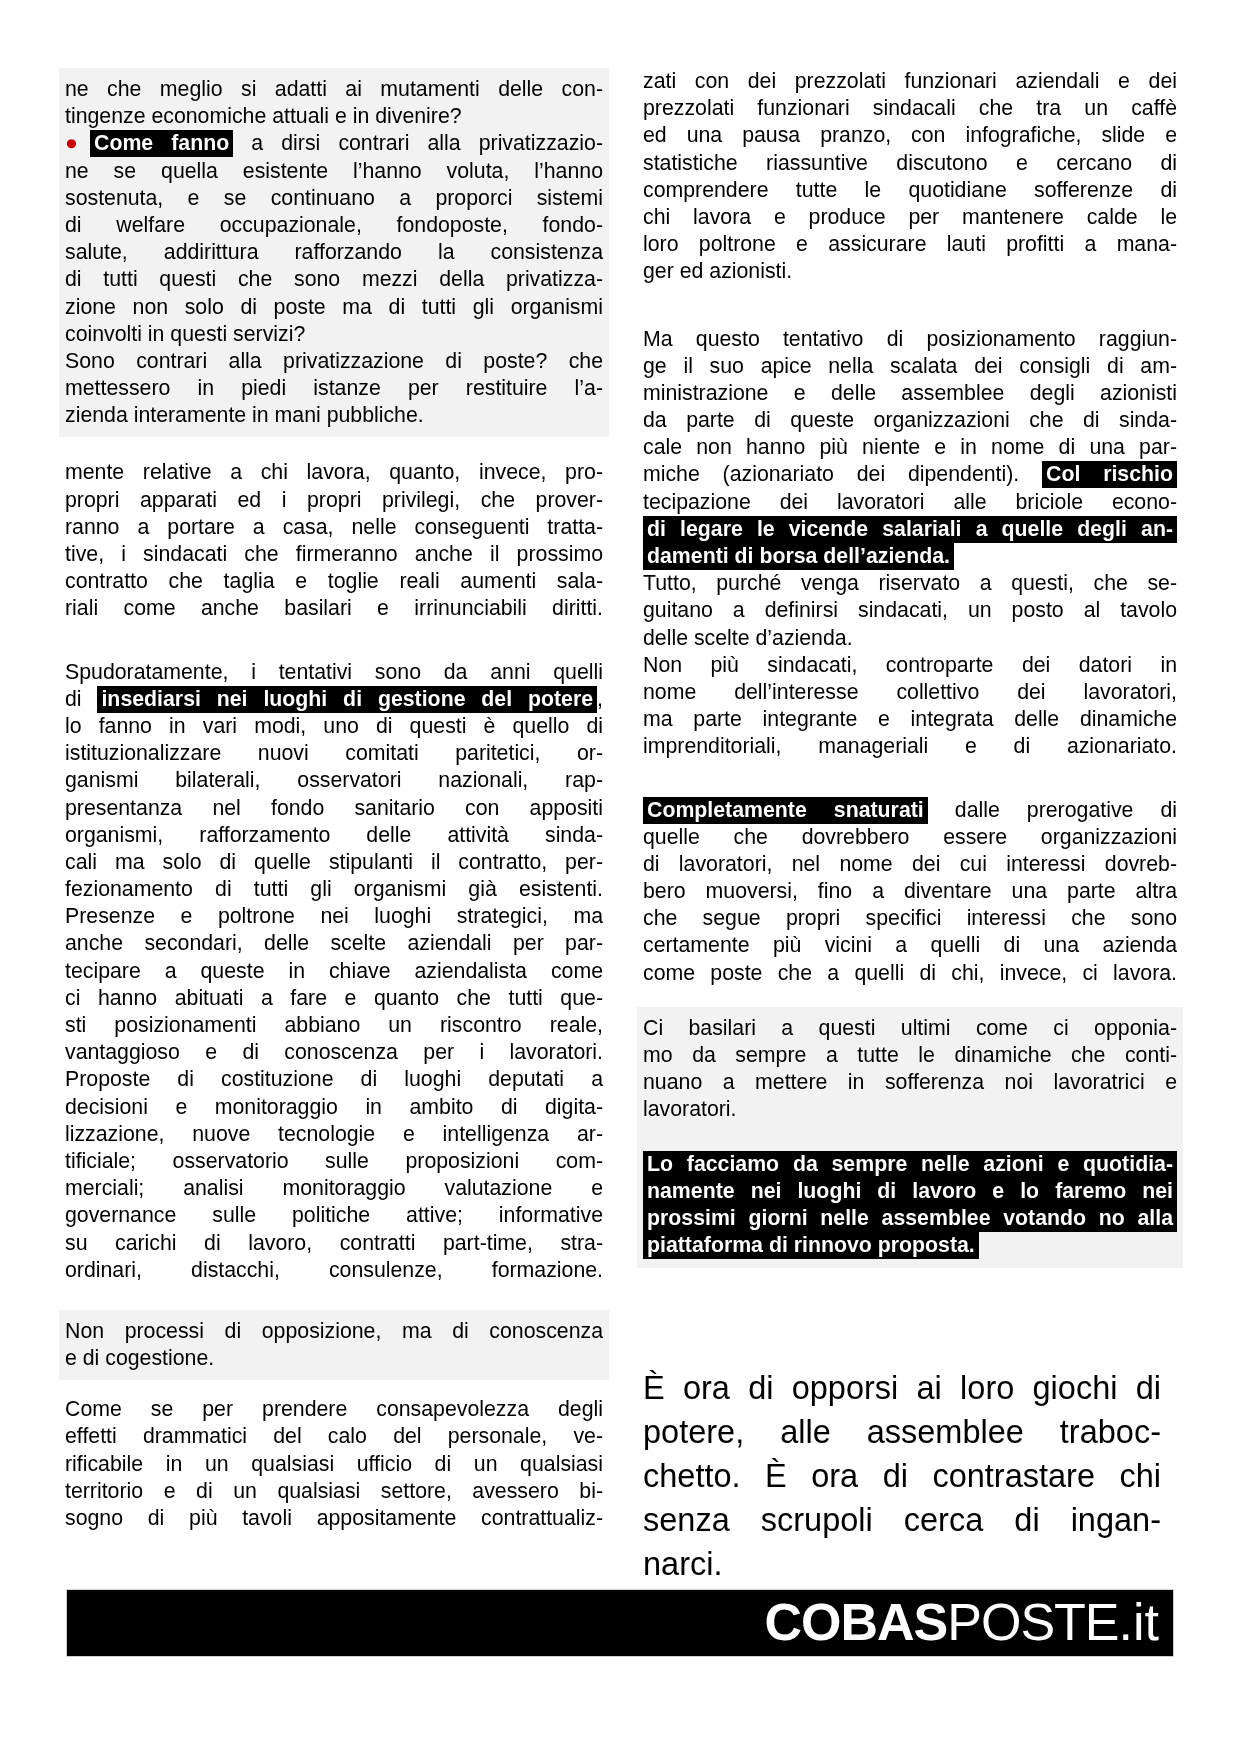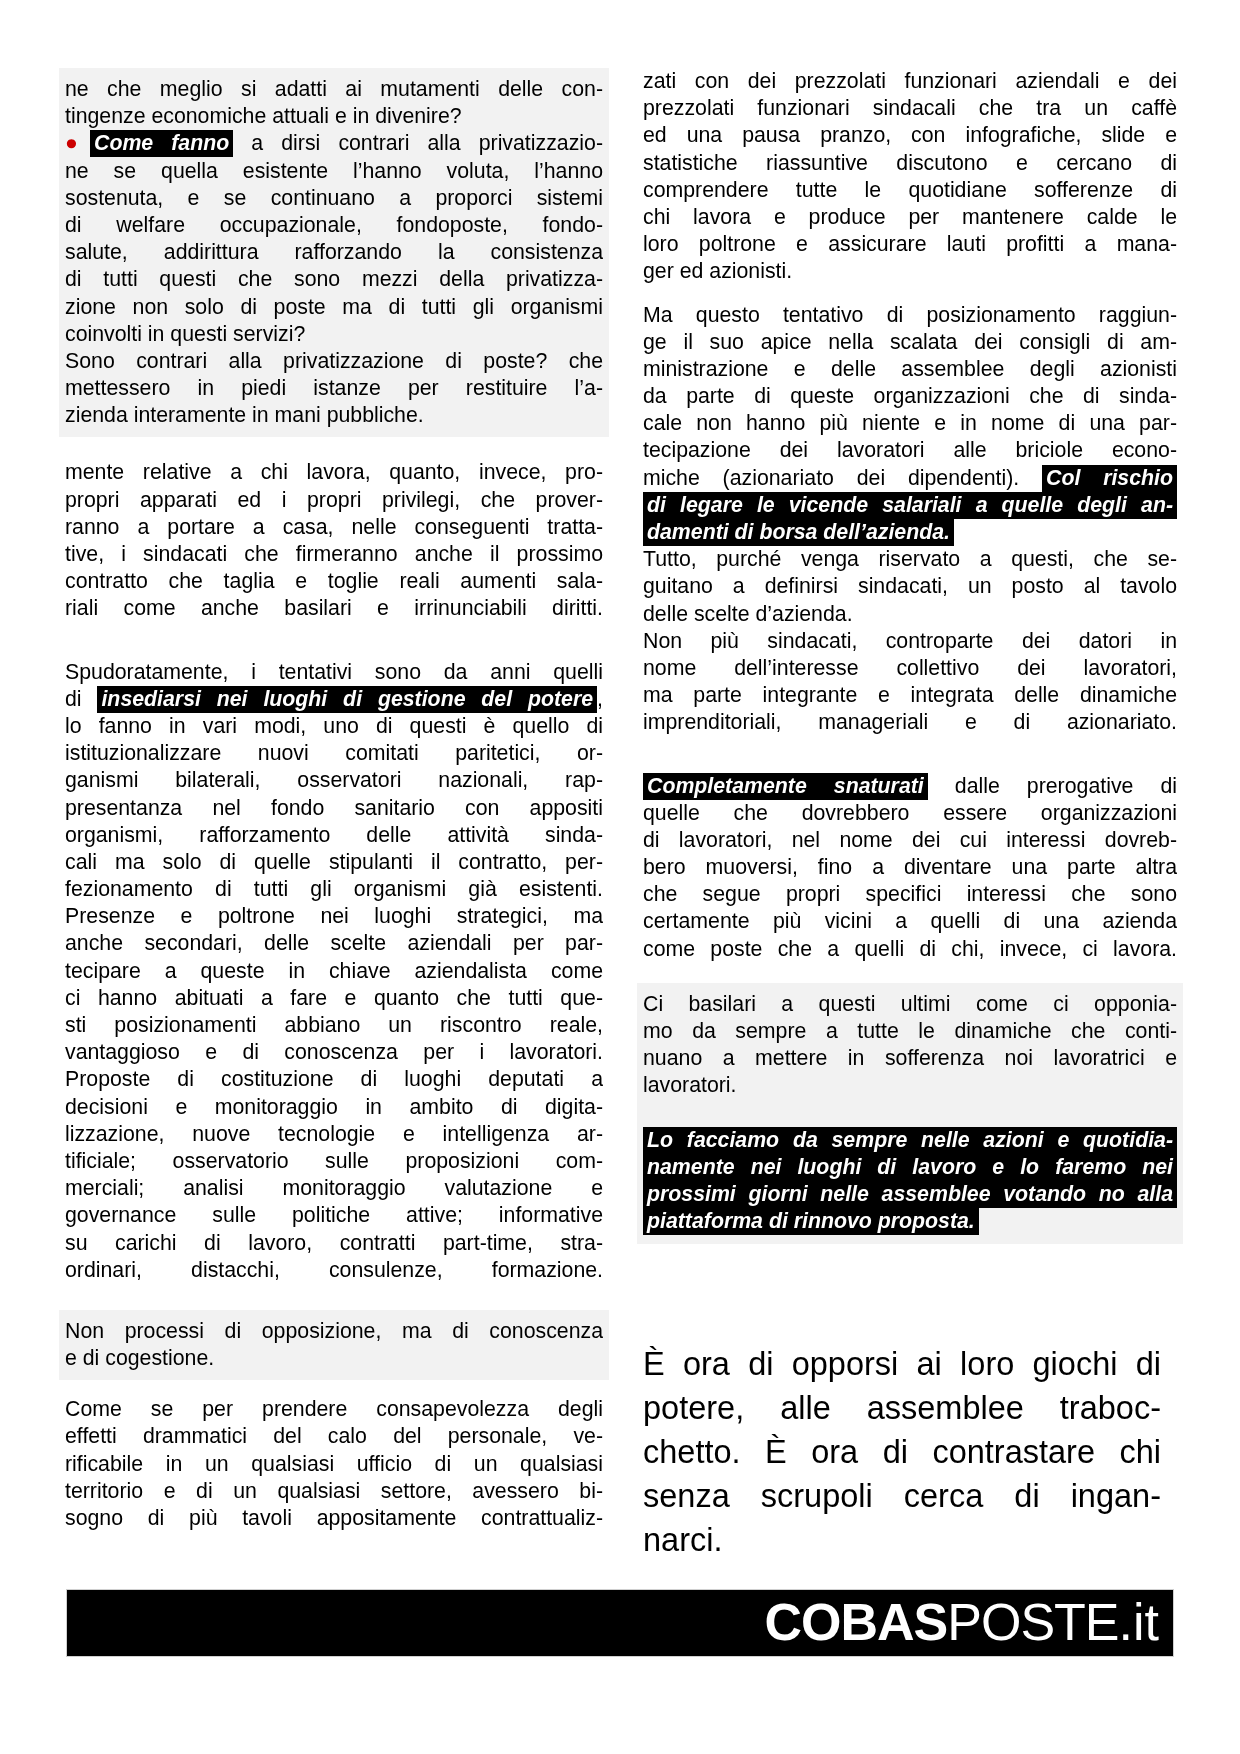--- a/index.html
+++ b/index.html
@@ -6,27 +6,27 @@
   body{width:1240px;height:1754px;position:relative;background:#ffffff;
        font-family:"Liberation Sans",sans-serif;color:#000;overflow:hidden;}
   .content{position:absolute;left:65px;top:68px;width:1112px;display:flex;gap:40px;}
   .col{font-size:21.3px;line-height:27.2px;}
   .col-left{width:538px;}
   .col-right{width:534px;}
   .block{margin:0;}
   .line{text-align:justify;text-align-last:justify;height:27.2px;overflow:hidden;}
   .line.nj{text-align-last:left;}
   .bg-gray{background:#f2f2f2;padding:8px 6px;margin-left:-6px;margin-right:-6px;}
-  .hl{background:#000;color:#fff;font-weight:bold;padding:2px 4px;font-style:italic;}
+  .hl{background:#000;color:#fff;font-weight:bold;padding:2px 4px;}
   .bullet{color:#cc0000;}
   .col-left .block:nth-child(2){margin-top:22px;}
   .col-left .block:nth-child(3){margin-top:36px;}
   .col-left .block:nth-child(4){margin-top:26px;}
   .col-left .block:nth-child(5){margin-top:16px;}
-  .col-right .block:nth-child(2){margin-top:16px;}
+  .col-right .block:nth-child(2){margin-top:40px;}
   .col-right .block:nth-child(3){margin-top:36px;}
   .col-right .block:nth-child(4){margin-top:20px;}
   .col-right .block:nth-child(5){margin-top:98px;}
   .role-closing{width:518px;font-size:32.5px;line-height:44px;}
   .role-closing .line{height:44px;}
   .footer{position:absolute;left:66px;top:1589px;width:1108px;height:68px;
           background:#000;border:1px solid #cfcfcf;box-sizing:border-box;
           color:#fff;text-align:right;line-height:64px;font-size:52px;padding-right:14px;}
   .fb{font-weight:bold;letter-spacing:-1px;}
   .fl{font-weight:normal;letter-spacing:-1px;}
@@ -107,22 +107,22 @@
         <div class="line"><span>chi lavora e produce per mantenere calde le</span></div>
         <div class="line"><span>loro poltrone e assicurare lauti profitti a mana-</span></div>
         <div class="line nj"><span>ger ed azionisti.</span></div>
       </div>
       <div class="block">
         <div class="line"><span>Ma questo tentativo di posizionamento raggiun-</span></div>
         <div class="line"><span>ge il suo apice nella scalata dei consigli di am-</span></div>
         <div class="line"><span>ministrazione e delle assemblee degli azionisti</span></div>
         <div class="line"><span>da parte di queste organizzazioni che di sinda-</span></div>
         <div class="line"><span>cale non hanno più niente e in nome di una par-</span></div>
+        <div class="line"><span>miche (azionariato dei dipendenti). </span><span class="hl">Col rischio</span></div>
         <div class="line"><span>tecipazione dei lavoratori alle briciole econo-</span></div>
-        <div class="line"><span>miche (azionariato dei dipendenti). </span><span class="hl">Col rischio</span></div>
         <div class="line"><span class="hl">di legare le vicende salariali a quelle degli an-</span></div>
         <div class="line nj"><span class="hl">damenti di borsa dell’azienda.</span></div>
         <div class="line"><span>Tutto, purché venga riservato a questi, che se-</span></div>
         <div class="line"><span>guitano a definirsi sindacati, un posto al tavolo</span></div>
         <div class="line nj"><span>delle scelte d’azienda.</span></div>
         <div class="line"><span>Non più sindacati, controparte dei datori in</span></div>
         <div class="line"><span>nome dell’interesse collettivo dei lavoratori,</span></div>
         <div class="line"><span>ma parte integrante e integrata delle dinamiche</span></div>
         <div class="line"><span>imprenditoriali, manageriali e di azionariato.</span></div>
       </div>

